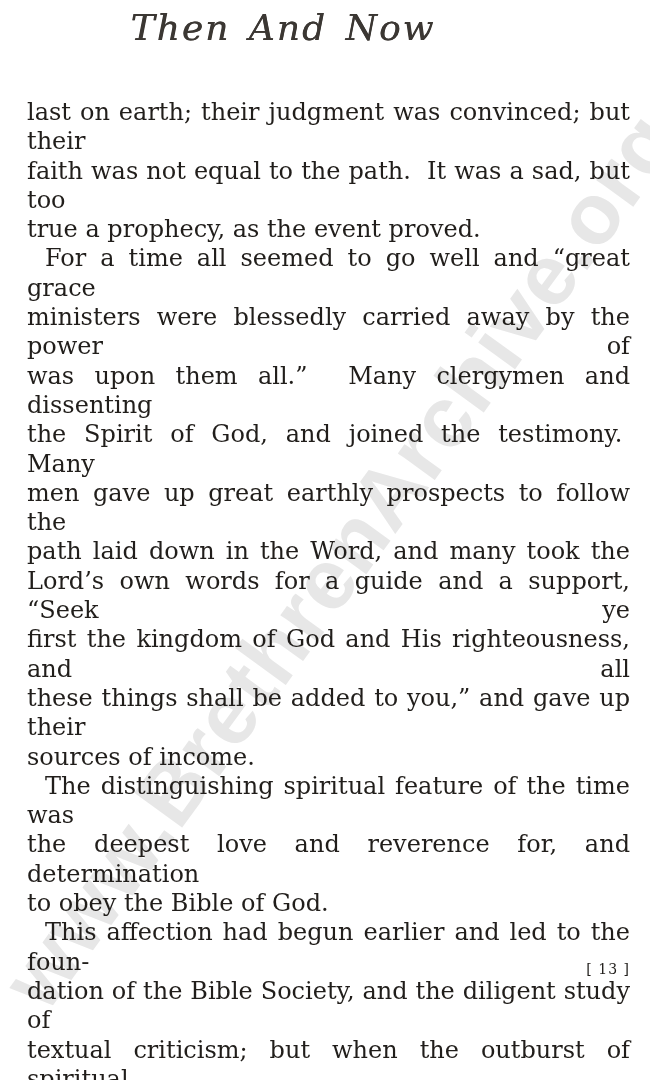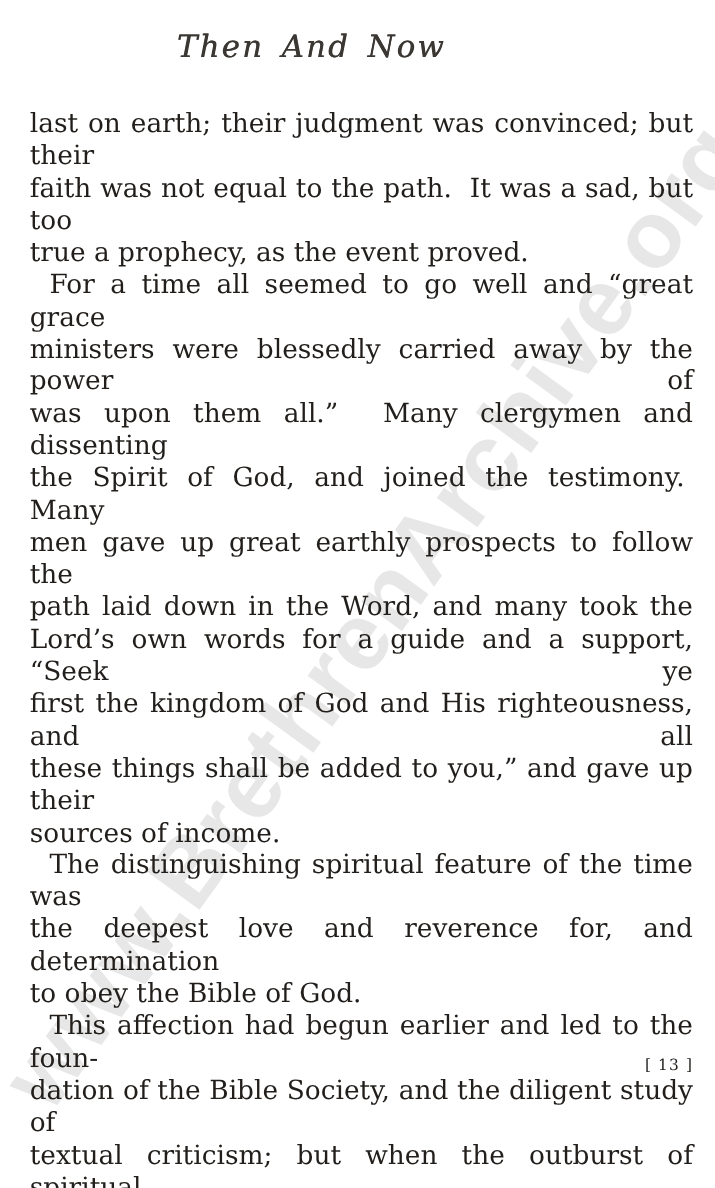--- a/index.html
+++ b/index.html
@@ -27,26 +27,26 @@
     font-weight: bold;
     font-size: 86px;
     letter-spacing: 1px;
     color: var(--wm, #e7e7e7);
     white-space: nowrap;
     z-index: 0;
     user-select: none;
   }
   .running-header {
     position: absolute;
-    top: 26px;
+    top: 7px;
     left: 0;
     width: 566px;
     text-align: center;
     font-style: italic;
-    font-size: 28px;
+    font-size: 36px;
     letter-spacing: 2px;
     word-spacing: 5px;
     color: #3b3733;
     text-shadow: 0.4px 0 0 currentColor;
     z-index: 1;
   }
   .body-text {
     position: absolute;
     left: 27px;
     top: 98px;

